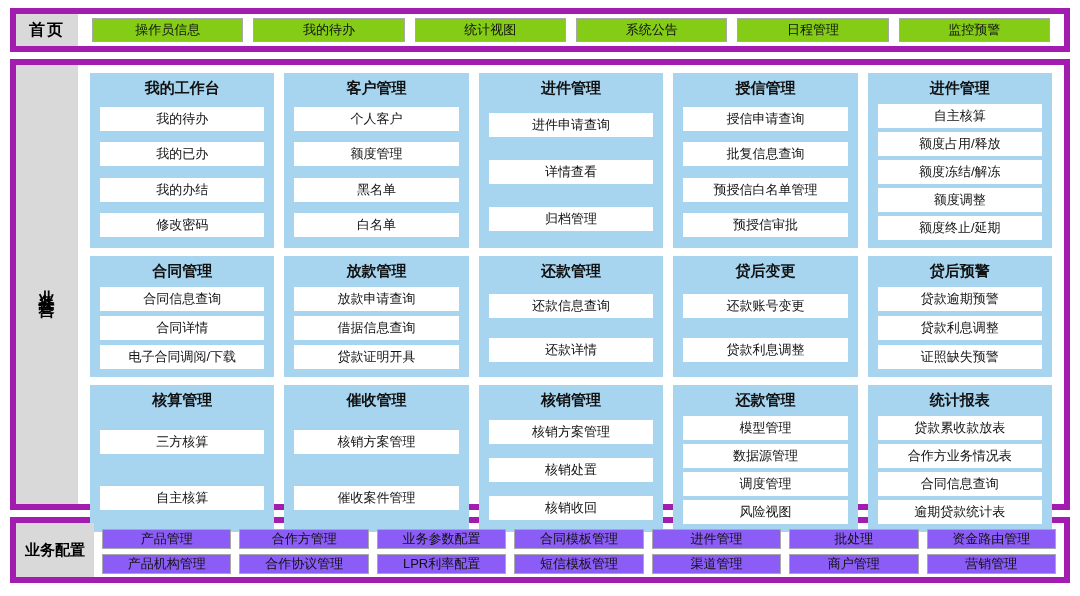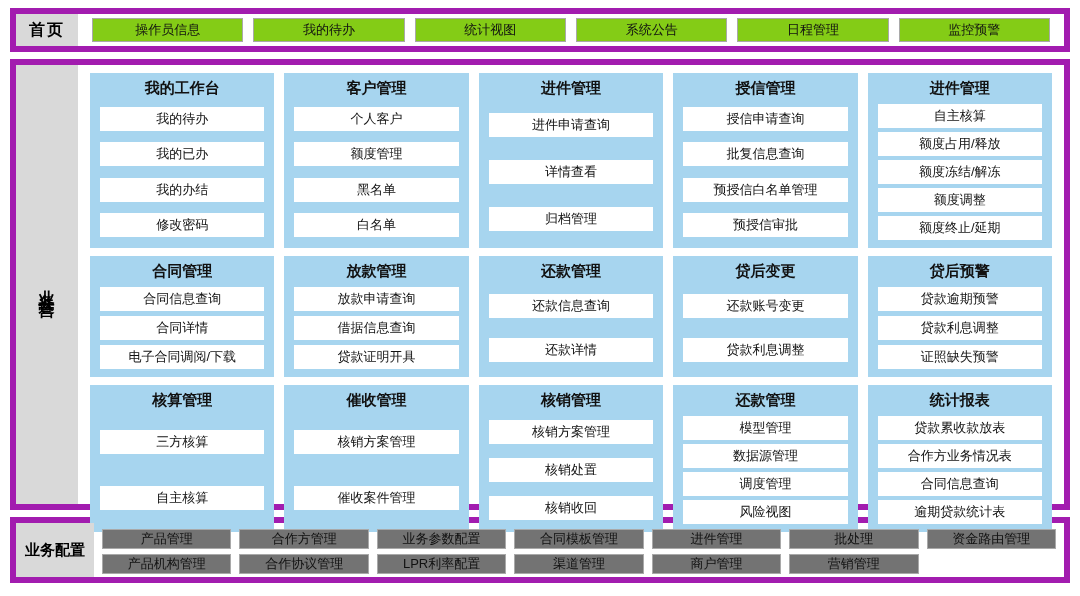--- a/index.html
+++ b/index.html
@@ -144,21 +144,21 @@
   #bottom-grid {
     flex: 1;
     display: grid;
     grid-template-columns: repeat(7, 1fr);
     grid-template-rows: 1fr 1fr;
     gap: 5px 8px;
     padding: 6px 8px;
     box-sizing: border-box;
   }
   .cfg-item {
-    background: #737373;
+    background: #8b5cf6;
     border: 1px solid #a9a9a9;
     display: flex;
     align-items: center;
     justify-content: center;
     font-size: 13px;
     color: #111111;
     box-sizing: border-box;
   }
 </style>
 </head>
@@ -330,19 +330,20 @@
       <div class="cfg-item">合作方管理</div>
       <div class="cfg-item">业务参数配置</div>
       <div class="cfg-item">合同模板管理</div>
       <div class="cfg-item">进件管理</div>
       <div class="cfg-item">批处理</div>
       <div class="cfg-item">资金路由管理</div>
 
       <div class="cfg-item">产品机构管理</div>
       <div class="cfg-item">合作协议管理</div>
       <div class="cfg-item">LPR利率配置</div>
+      <div class="cfg-item">短信模板管理</div>
       <div class="cfg-item">渠道管理</div>
       <div class="cfg-item">商户管理</div>
       <div class="cfg-item">营销管理</div>
     </div>
   </div>
 
 </div>
 
 </body></html>

